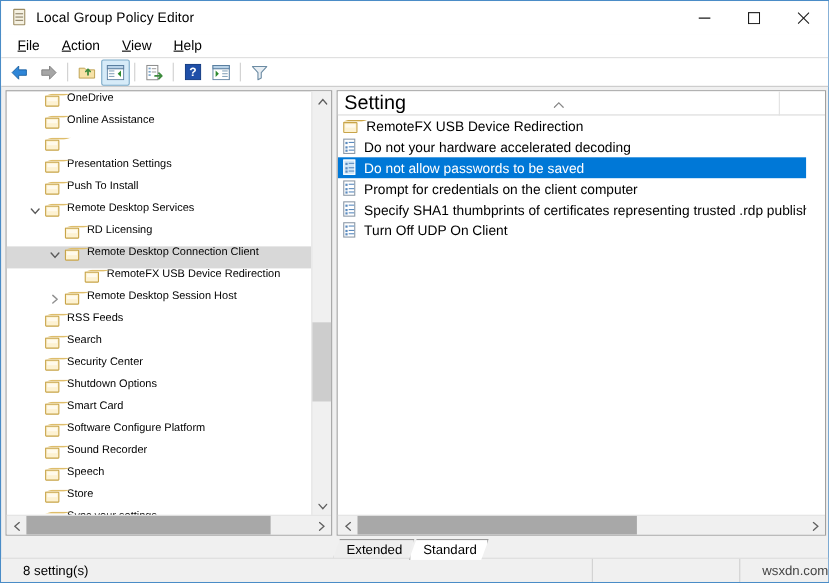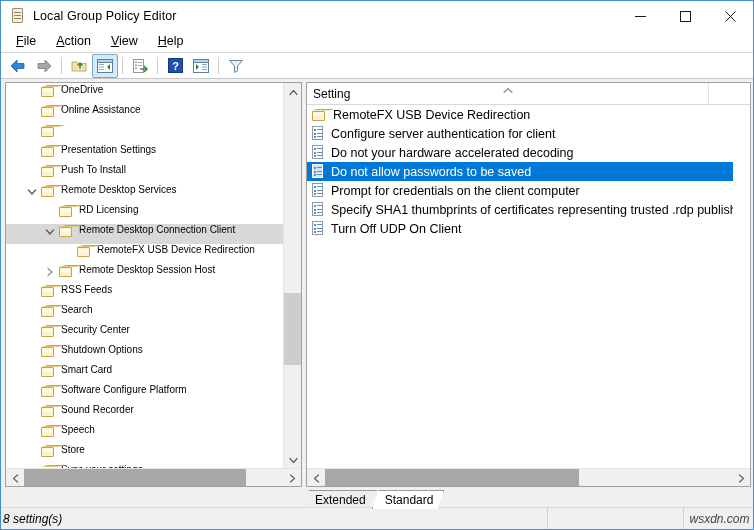--- a/index.html
+++ b/index.html
@@ -225,21 +225,21 @@
     left: 0; top: 0;
     width: 100%; height: 22px;
     background: #ffffff;
     border-bottom: 1px solid #d9d9d9;
     display: flex;
     align-items: center;
   }
   .col-cell {
     height: 22px;
     display: flex; align-items: center;
-    font-size: 12px;
+    font-size: 18px;
     color: #000;
     padding-left: 6px;
     position: relative;
   }
   .col-setting { width: 402px; border-right: 1px solid #e2e2e2; }
   .sort-ind {
     position: absolute;
     left: 50%; top: 0;
     transform: translateX(-50%);
     color: #888;
@@ -321,21 +321,21 @@
     position: absolute;
     left: 0; bottom: 0;
     width: 752px; height: 22px;
     background: #f0f0f0;
     border-top: 1px solid #dcdcdc;
     display: flex;
     align-items: center;
     font-size: 12px;
     color: #000;
   }
-  .status-cell { height: 22px; display: flex; align-items: center; padding-left: 2px; font-style: italic; }
+  .status-cell { height: 22px; display: flex; align-items: center; padding-left: 20px; }
   .status-sep { width: 1px; height: 22px; background: #d0d0d0; }
   .status-left { width: 546px; }
   .status-mid { width: 135px; }
   .status-right {
     flex: 1;
     justify-content: center;
     color: #444;
     font-size: 12px;
   }
 </style>
@@ -692,80 +692,68 @@
           <div class="list-row">
             <span class="setting-icon">
               <span class="doc"></span>
               <span class="dot" style="top:3px"></span>
               <span class="bar" style="top:3px"></span>
               <span class="dot" style="top:6.5px"></span>
               <span class="bar" style="top:6.5px"></span>
               <span class="dot" style="top:10px"></span>
               <span class="bar" style="top:10px"></span>
             </span>
-            <span>Configure server authentication for client</span>
+            <span>Do not your hardware accelerated decoding</span>
+          </div>
+          <div class="list-row selected">
+            <span class="setting-icon">
+              <span class="doc"></span>
+              <span class="dot" style="top:3px"></span>
+              <span class="bar" style="top:3px"></span>
+              <span class="dot" style="top:6.5px"></span>
+              <span class="bar" style="top:6.5px"></span>
+              <span class="dot" style="top:10px"></span>
+              <span class="bar" style="top:10px"></span>
+            </span>
+            <span>Do not allow passwords to be saved</span>
           </div>
           <div class="list-row">
             <span class="setting-icon">
               <span class="doc"></span>
               <span class="dot" style="top:3px"></span>
               <span class="bar" style="top:3px"></span>
               <span class="dot" style="top:6.5px"></span>
               <span class="bar" style="top:6.5px"></span>
               <span class="dot" style="top:10px"></span>
               <span class="bar" style="top:10px"></span>
             </span>
-            <span>Do not your hardware accelerated decoding</span>
-          </div>
-          <div class="list-row selected">
-            <span class="setting-icon">
-              <span class="doc"></span>
-              <span class="dot" style="top:3px"></span>
-              <span class="bar" style="top:3px"></span>
-              <span class="dot" style="top:6.5px"></span>
-              <span class="bar" style="top:6.5px"></span>
-              <span class="dot" style="top:10px"></span>
-              <span class="bar" style="top:10px"></span>
-            </span>
-            <span>Do not allow passwords to be saved</span>
+            <span>Prompt for credentials on the client computer</span>
           </div>
           <div class="list-row">
             <span class="setting-icon">
               <span class="doc"></span>
               <span class="dot" style="top:3px"></span>
               <span class="bar" style="top:3px"></span>
               <span class="dot" style="top:6.5px"></span>
               <span class="bar" style="top:6.5px"></span>
               <span class="dot" style="top:10px"></span>
               <span class="bar" style="top:10px"></span>
             </span>
-            <span>Prompt for credentials on the client computer</span>
+            <span>Specify SHA1 thumbprints of certificates representing trusted .rdp publishers</span>
           </div>
           <div class="list-row">
             <span class="setting-icon">
               <span class="doc"></span>
               <span class="dot" style="top:3px"></span>
               <span class="bar" style="top:3px"></span>
               <span class="dot" style="top:6.5px"></span>
               <span class="bar" style="top:6.5px"></span>
               <span class="dot" style="top:10px"></span>
               <span class="bar" style="top:10px"></span>
             </span>
-            <span>Specify SHA1 thumbprints of certificates representing trusted .rdp publishers</span>
-          </div>
-          <div class="list-row">
-            <span class="setting-icon">
-              <span class="doc"></span>
-              <span class="dot" style="top:3px"></span>
-              <span class="bar" style="top:3px"></span>
-              <span class="dot" style="top:6.5px"></span>
-              <span class="bar" style="top:6.5px"></span>
-              <span class="dot" style="top:10px"></span>
-              <span class="bar" style="top:10px"></span>
-            </span>
             <span>Turn Off UDP On Client</span>
           </div>
         </div>
 
       <div class="hscroll" style="width:443px">
         <div class="harrow left">
           <svg width="7" height="9" viewBox="0 0 7 9">
               <path d="M5.5 1 L1.5 4.5 L5.5 8" fill="none" stroke="currentColor" stroke-width="1.2" stroke-linecap="round"></path>
             </svg>
         </div>

